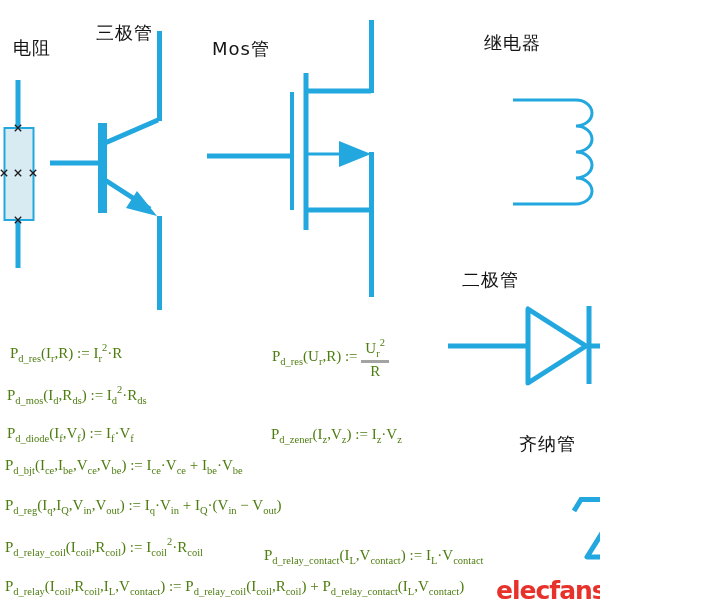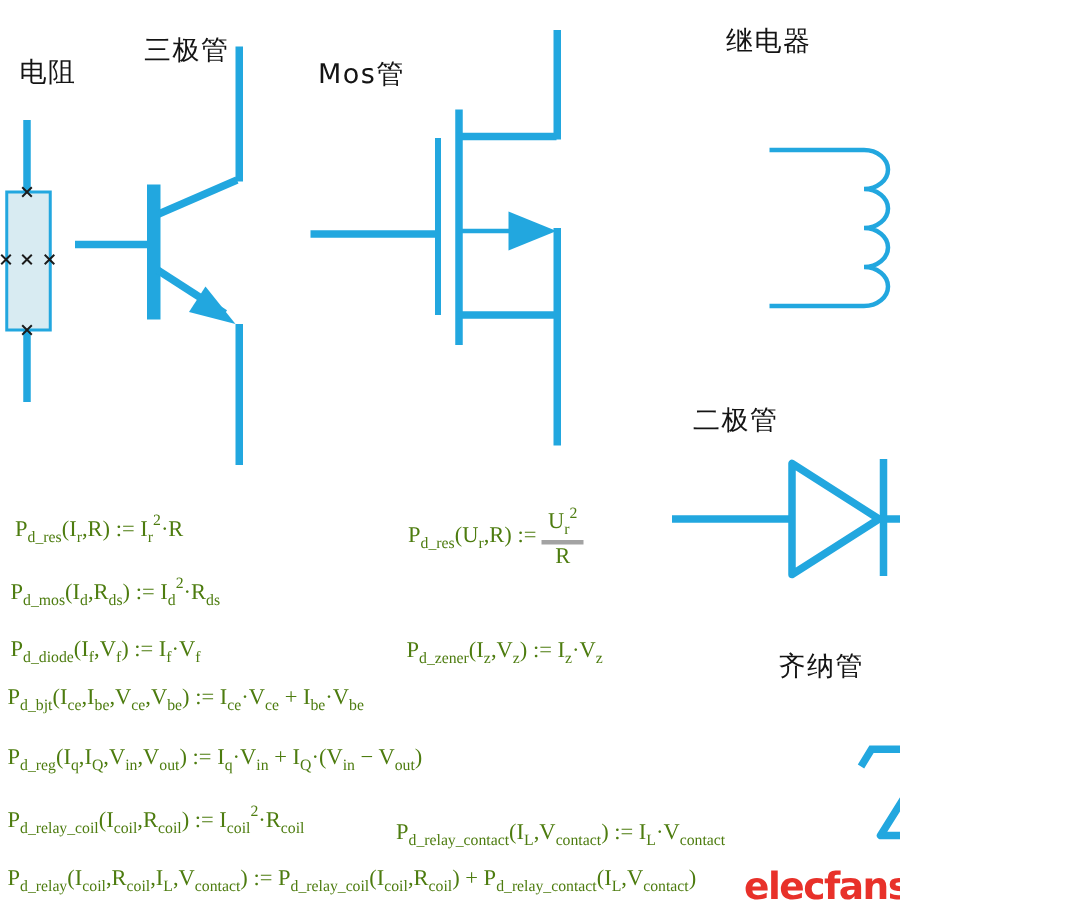--- a/index.html
+++ b/index.html
@@ -122,21 +122,21 @@
       <use href="#xmark" transform="translate(652,192)"></use>
       <use href="#xmark" transform="translate(634,204)"></use>
       <use href="#xmark" transform="translate(652,204)"></use>
       <use href="#xmark" transform="translate(674,205)"></use>
     </g>
   </svg>
 
   <div class="label" style="left:13px;top:36px">电阻</div>
   <div class="label" style="left:96px;top:21px">三极管</div>
   <div class="label" style="left:212px;top:37px">Mos管</div>
-  <div class="label" style="left:484px;top:15px">继电器</div>
+  <div class="label" style="left:484px;top:31px">继电器</div>
   <div class="label" style="left:462px;top:268px">二极管</div>
   <div class="label" style="left:519px;top:432px">齐纳管</div>
 
   <div class="formula" style="left:10px;top:342px"><span class="tk">P</span><span class="sb">d_res</span><span class="tk">(</span><span class="tk">I</span><span class="sb">r</span><span class="tk">,</span><span class="tk">R</span><span class="tk">)</span><span class="tk"> := </span><span class="tk">I</span><span class="sb">r</span><span class="sp">2</span><span class="tk">·R</span></div>
   <div class="formula" style="left:272px;top:337px"><span class="tk">P</span><span class="sb">d_res</span><span class="tk">(</span><span class="tk">U</span><span class="sb">r</span><span class="tk">,</span><span class="tk">R</span><span class="tk">)</span><span class="tk"> := </span><span class="frac"><span class="num"><span class="tk">U</span><span class="sb">r</span><span class="sp">2</span></span><span class="den"><span class="tk">R</span></span></span></div>
   <div class="formula" style="left:7px;top:384px"><span class="tk">P</span><span class="sb">d_mos</span><span class="tk">(</span><span class="tk">I</span><span class="sb">d</span><span class="tk">,</span><span class="tk">R</span><span class="sb">ds</span><span class="tk">)</span><span class="tk"> := </span><span class="tk">I</span><span class="sb">d</span><span class="sp">2</span><span class="tk">·R</span><span class="sb">ds</span></div>
   <div class="formula" style="left:7px;top:425px"><span class="tk">P</span><span class="sb">d_diode</span><span class="tk">(</span><span class="tk">I</span><span class="sb">f</span><span class="tk">,</span><span class="tk">V</span><span class="sb">f</span><span class="tk">)</span><span class="tk"> := </span><span class="tk">I</span><span class="sb">f</span><span class="tk">·V</span><span class="sb">f</span></div>
   <div class="formula" style="left:271px;top:426px"><span class="tk">P</span><span class="sb">d_zener</span><span class="tk">(</span><span class="tk">I</span><span class="sb">z</span><span class="tk">,</span><span class="tk">V</span><span class="sb">z</span><span class="tk">)</span><span class="tk"> := </span><span class="tk">I</span><span class="sb">z</span><span class="tk">·V</span><span class="sb">z</span></div>
   <div class="formula" style="left:5px;top:457px"><span class="tk">P</span><span class="sb">d_bjt</span><span class="tk">(</span><span class="tk">I</span><span class="sb">ce</span><span class="tk">,</span><span class="tk">I</span><span class="sb">be</span><span class="tk">,</span><span class="tk">V</span><span class="sb">ce</span><span class="tk">,</span><span class="tk">V</span><span class="sb">be</span><span class="tk">)</span><span class="tk"> := </span><span class="tk">I</span><span class="sb">ce</span><span class="tk">·V</span><span class="sb">ce</span><span class="tk"> + </span><span class="tk">I</span><span class="sb">be</span><span class="tk">·V</span><span class="sb">be</span></div>
   <div class="formula" style="left:5px;top:497px"><span class="tk">P</span><span class="sb">d_reg</span><span class="tk">(</span><span class="tk">I</span><span class="sb">q</span><span class="tk">,</span><span class="tk">I</span><span class="sb">Q</span><span class="tk">,</span><span class="tk">V</span><span class="sb">in</span><span class="tk">,</span><span class="tk">V</span><span class="sb">out</span><span class="tk">)</span><span class="tk"> := </span><span class="tk">I</span><span class="sb">q</span><span class="tk">·V</span><span class="sb">in</span><span class="tk"> + </span><span class="tk">I</span><span class="sb">Q</span><span class="tk">·(</span><span class="tk">V</span><span class="sb">in</span><span class="tk"> − </span><span class="tk">V</span><span class="sb">out</span><span class="tk">)</span></div>

